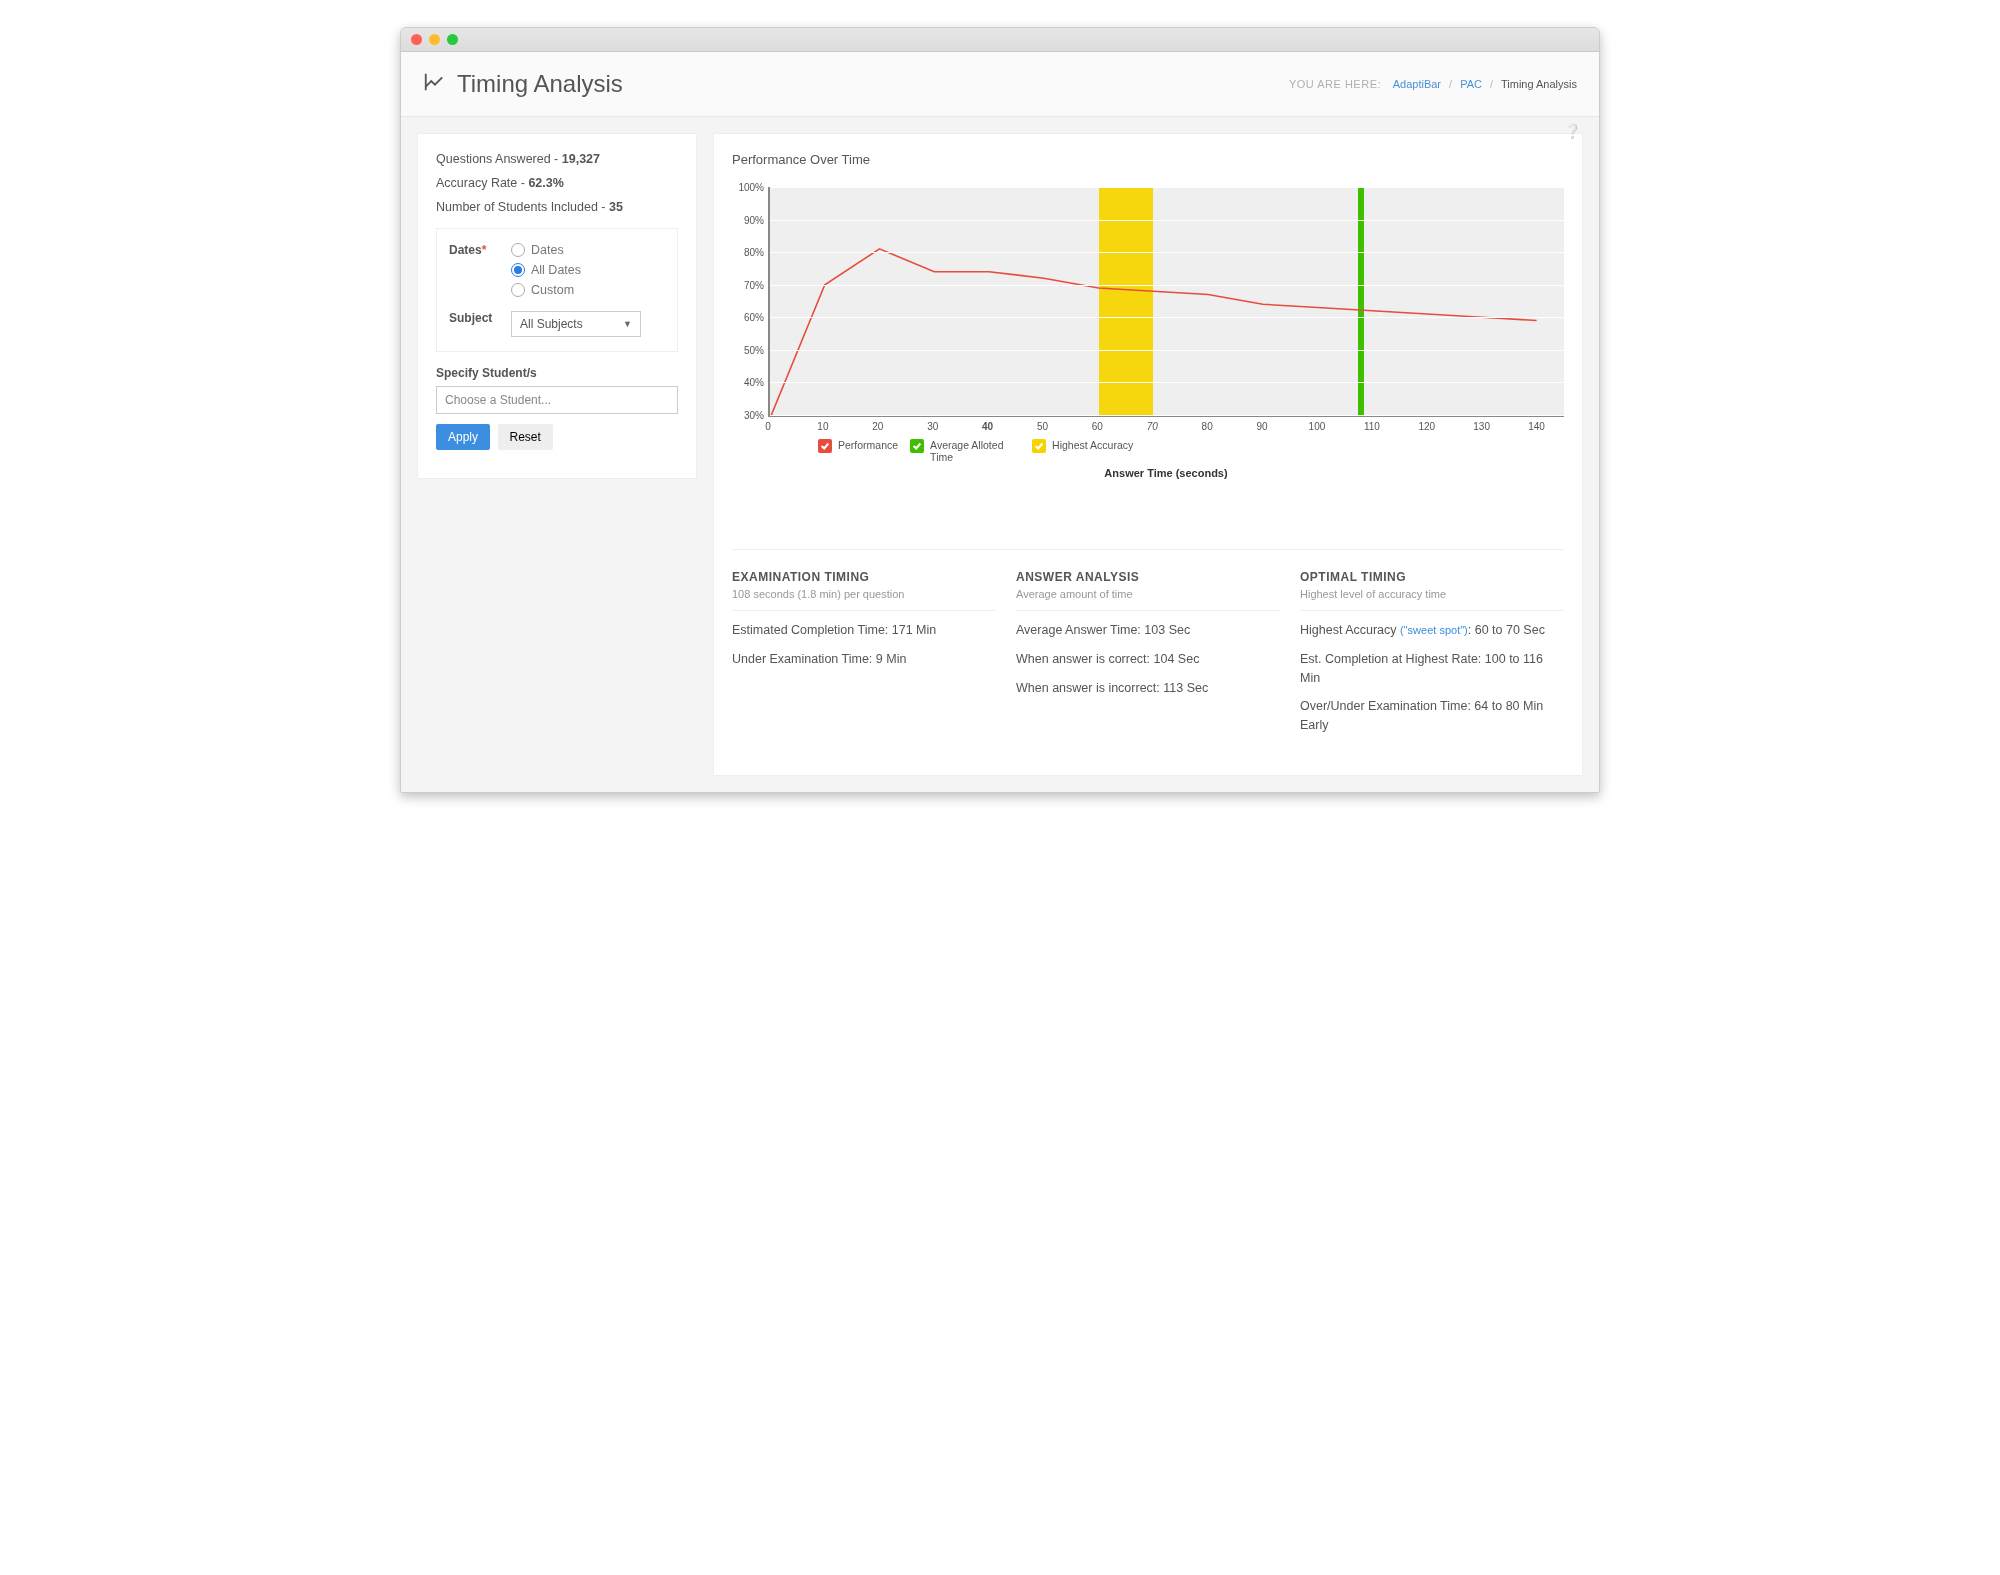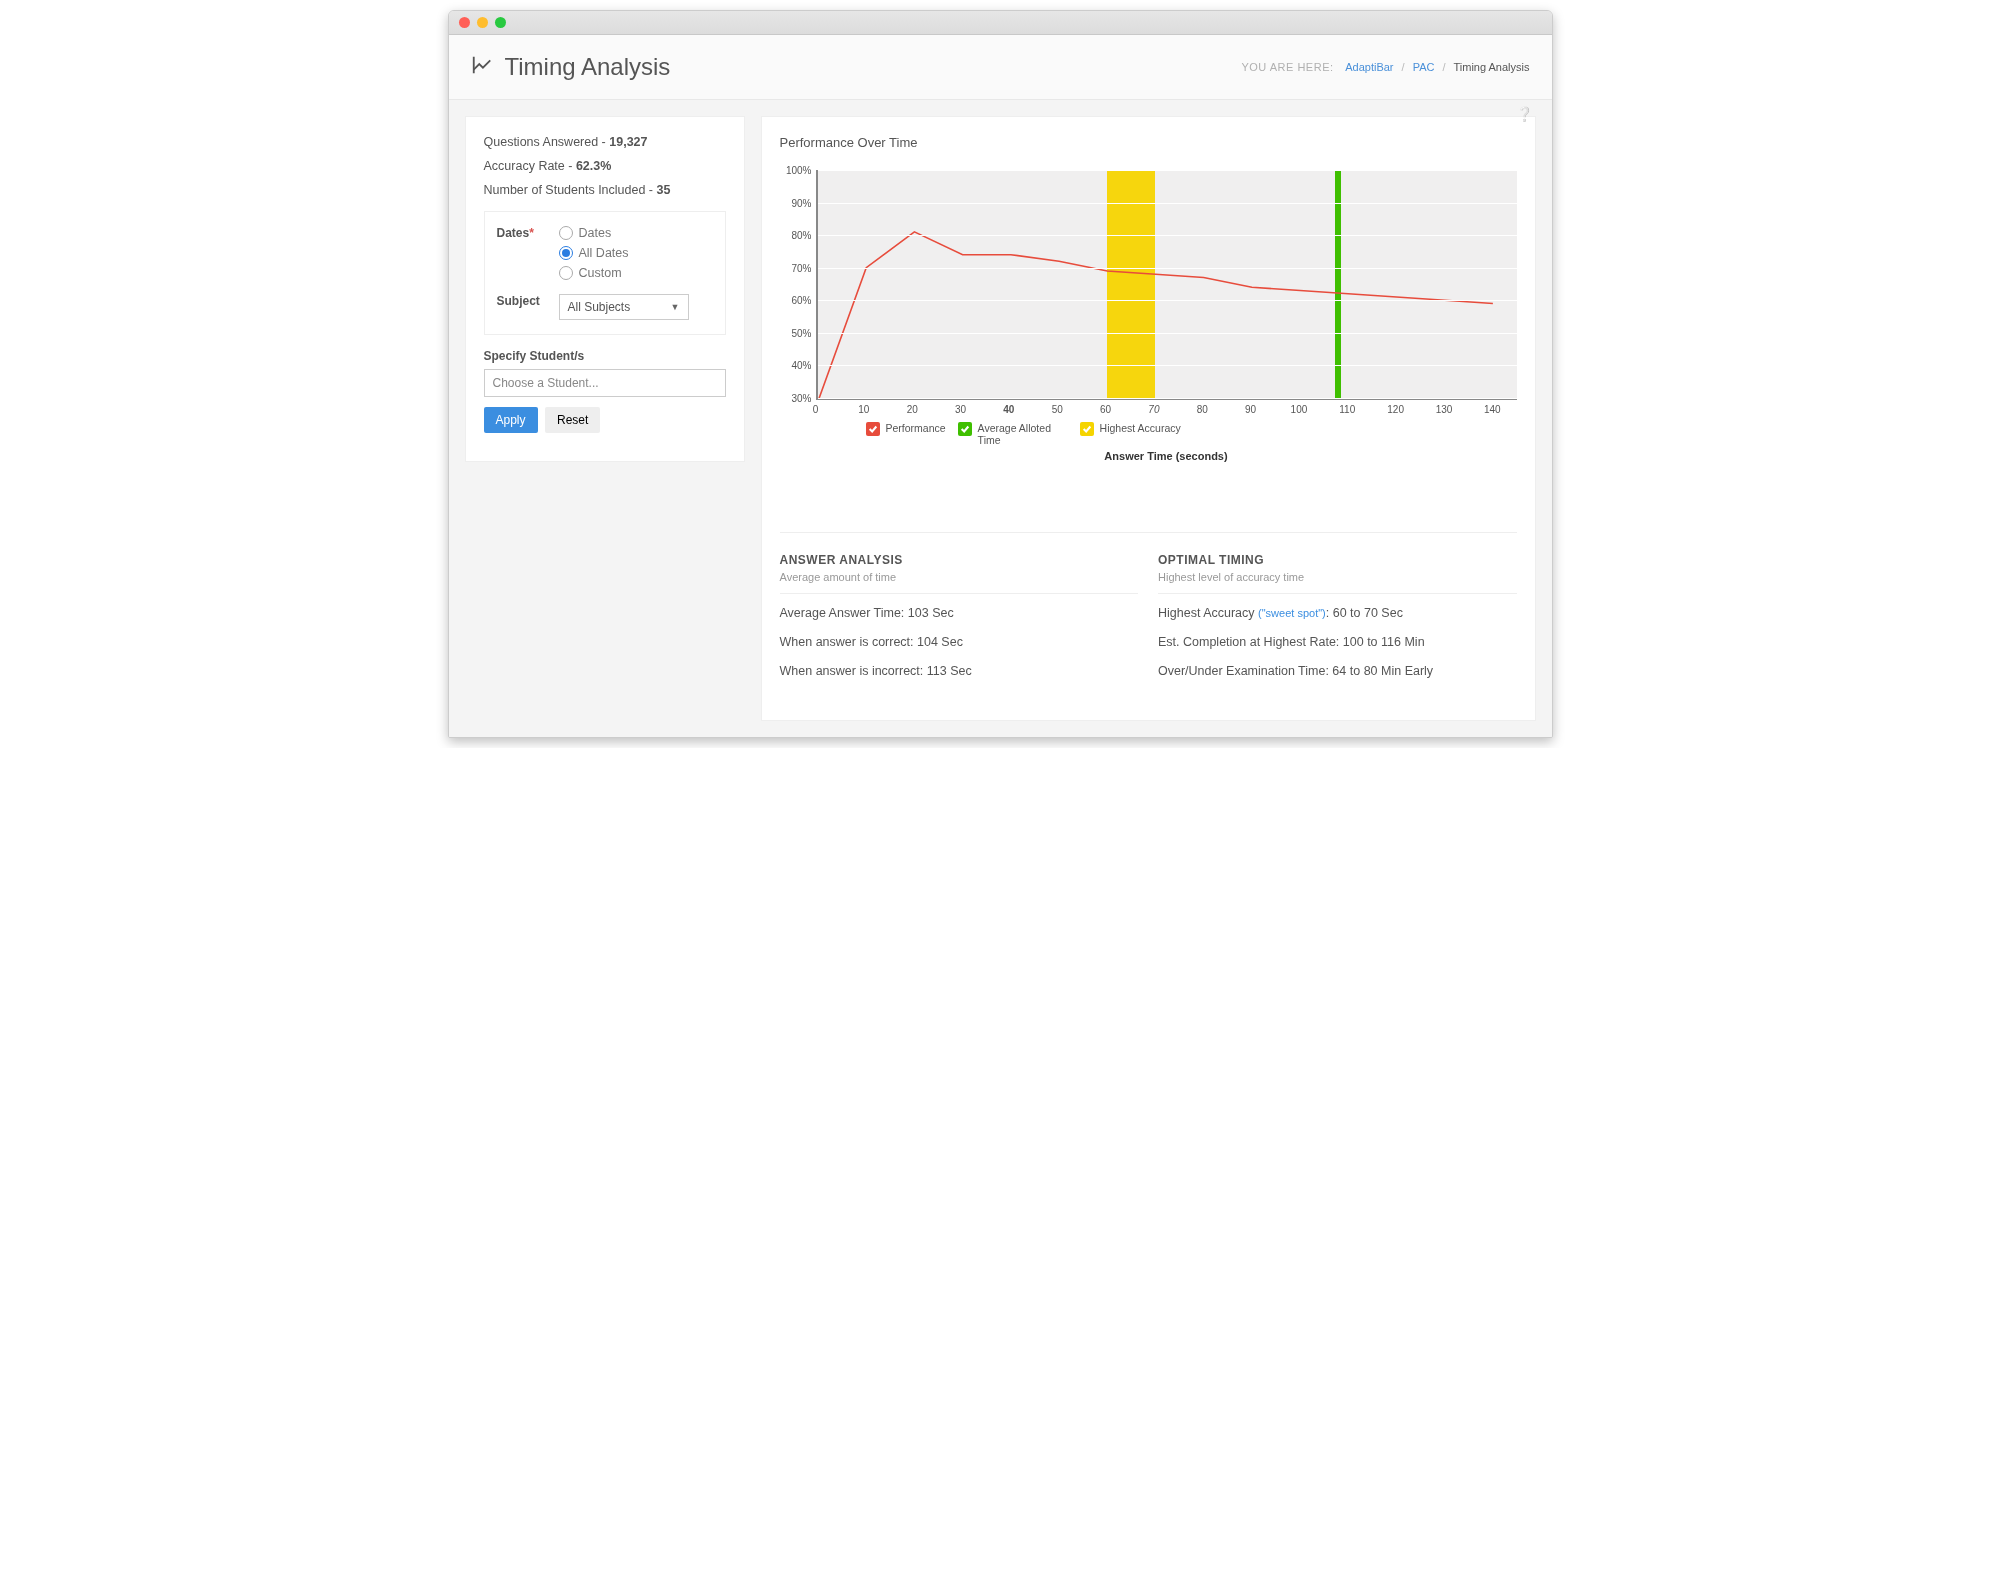--- a/index.html
+++ b/index.html
@@ -2,22 +2,22 @@
 <html><head>
 <meta charset="utf-8">
 <style>
   * { box-sizing: border-box; margin: 0; padding: 0; }
   body {
     font-family: "Helvetica Neue", Helvetica, Arial, sans-serif;
     background: #ffffff;
     color: #333;
   }
   .window-frame {
-    width: 1105px;
-    margin: 10px auto;
+    width: 1200px;
+    margin: 27px auto;
     border: 1px solid #ccc;
     border-radius: 6px 6px 2px 2px;
     overflow: hidden;
     box-shadow: 0 4px 12px rgba(0,0,0,0.25);
     background: #f4f4f4;
   }
   .window-titlebar {
     height: 24px;
     background: linear-gradient(#e6e6e6, #dcdcdc);
     border-bottom: 1px solid #c8c8c8;
@@ -318,20 +318,26 @@
                 </svg>
               </span>
             <span>Highest Accuracy</span>
           </div>
         </div>
         <div class="axis-label">Answer Time (seconds)</div>
       </div>
 
       <div class="summary">
         <div class="summary-col">
+          <h4>EXAMINATION TIMING</h4>
+          <div class="summary-sub">108 seconds (1.8 min) per question</div>
+          <div class="summary-line">Estimated Completion Time: 171 Min</div>
+          <div class="summary-line">Under Examination Time: 9 Min</div>
+        </div>
+        <div class="summary-col">
           <h4>ANSWER ANALYSIS</h4>
           <div class="summary-sub">Average amount of time</div>
           <div class="summary-line">Average Answer Time: 103 Sec</div>
           <div class="summary-line">When answer is correct: 104 Sec</div>
           <div class="summary-line">When answer is incorrect: 113 Sec</div>
         </div>
         <div class="summary-col">
           <h4>OPTIMAL TIMING</h4>
           <div class="summary-sub">Highest level of accuracy time</div>
           <div class="summary-line">

